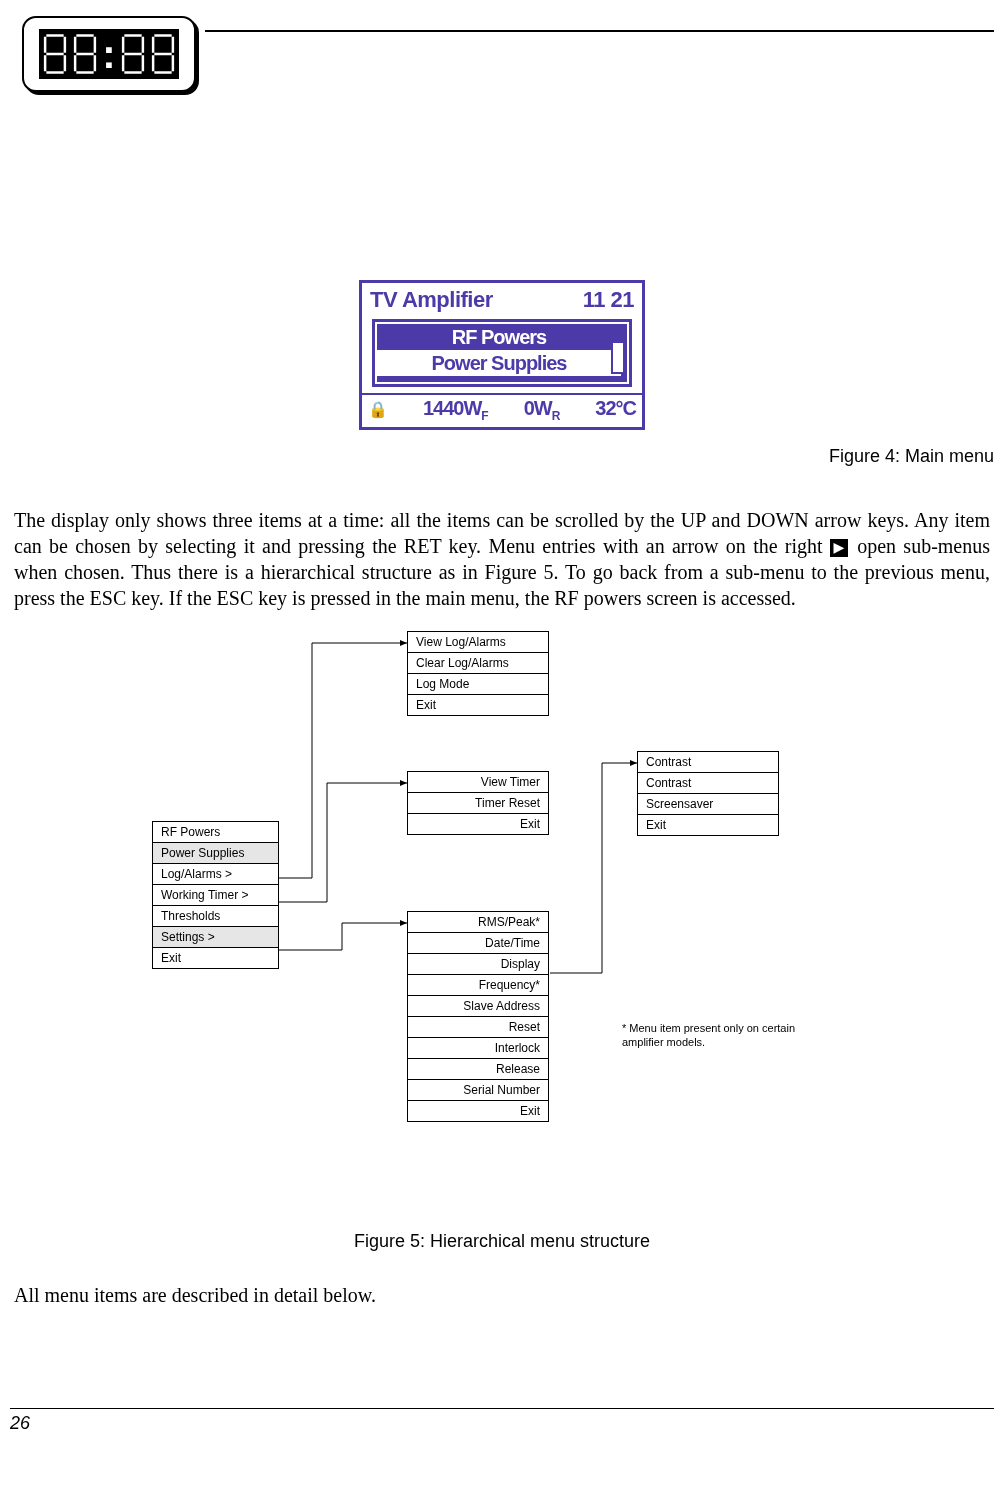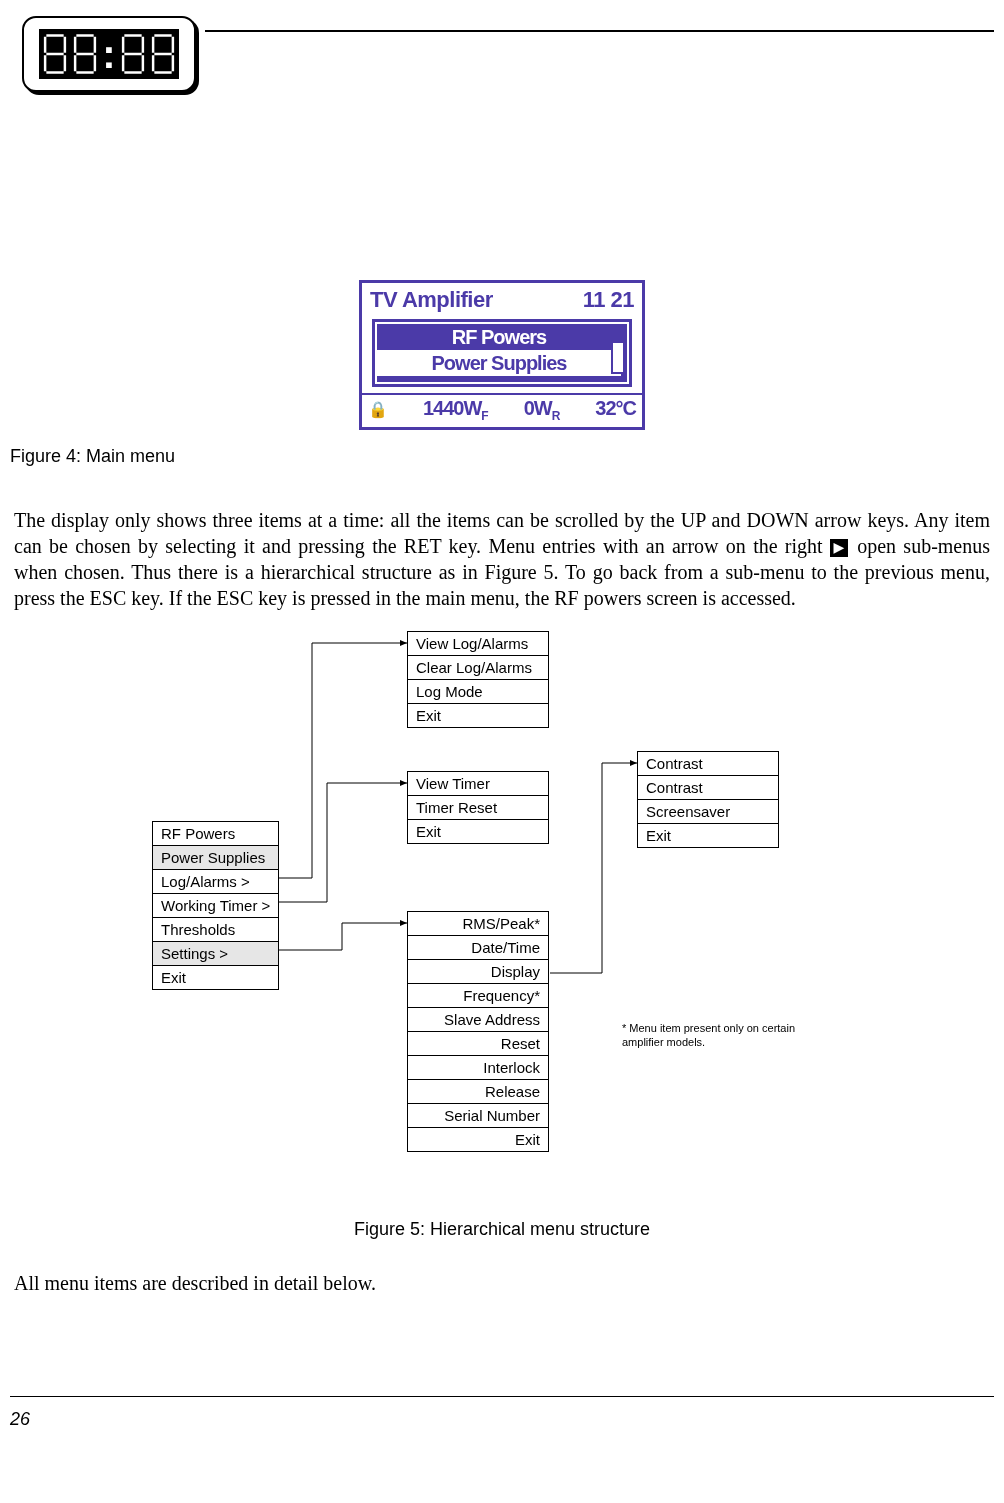--- a/index.html
+++ b/index.html
@@ -128,21 +128,21 @@
     font-weight: 900;
     font-size: 20px;
     border-top: 2px solid #4b3aa8;
     letter-spacing: -1px;
   }
   .lcd-footer .lock {
     font-size: 16px;
   }
   .sub { font-size: 12px; vertical-align: sub; }
   .fig-caption {
-    text-align: left;
+    text-align: right;
     font-size: 18px;
     margin-top: 16px;
     margin-bottom: 40px;
   }
   .body-text {
     font-family: 'Times New Roman', Times, serif;
     font-size: 20px;
     line-height: 1.3;
     text-align: justify;
     margin: 7px 4px 20px 4px;
@@ -162,21 +162,21 @@
   .hier-wrap {
     position: relative;
     height: 580px;
     margin: 0 auto;
     width: 780px;
   }
   .menu-box {
     position: absolute;
     border: 1px solid #000;
     background: #fff;
-    font-size: 15px;
+    font-size: 12px;
   }
   .menu-row {
     border-bottom: 1px solid #000;
     padding: 3px 8px;
     white-space: nowrap;
   }
   .menu-row:last-child { border-bottom: none; }
   .menu-row.sel { background: #e6e6e6; }
   .note {
     position: absolute;
@@ -188,28 +188,28 @@
     position: absolute;
     top: 0;
     left: 0;
     width: 780px;
     height: 580px;
     pointer-events: none;
   }
   .fig5-caption {
     text-align: center;
     font-size: 18px;
-    margin-top: 8px;
+    margin-top: 20px;
     margin-bottom: 30px;
   }
   .page-num {
     font-style: italic;
     font-size: 18px;
     margin-top: 100px;
-    padding-top: 12px;
+    padding-top: 4px;
     border-top: 1px solid #000;
   }
 </style>
 </head>
 <body>
 
 <div class="page">
   <div style="position:relative; height:80px;">
     <div class="clock-icon">
       <div class="clock-inner">
@@ -295,21 +295,21 @@
       <div class="menu-row">Exit</div>
     </div>
 
     <div class="menu-box" style="left:295px; top:0px; width:140px;">
       <div class="menu-row">View Log/Alarms</div>
       <div class="menu-row">Clear Log/Alarms</div>
       <div class="menu-row">Log Mode</div>
       <div class="menu-row">Exit</div>
     </div>
 
-    <div class="menu-box" style="left:295px; top:140px; width:140px;">
+    <div class="menu-box" style="left:295px; top:140px; width:140px;text-align:right;">
       <div class="menu-row">View Timer</div>
       <div class="menu-row">Timer Reset</div>
       <div class="menu-row">Exit</div>
     </div>
 
     <div class="menu-box" style="left:295px; top:280px; width:140px;text-align:right;">
       <div class="menu-row">RMS/Peak*</div>
       <div class="menu-row">Date/Time</div>
       <div class="menu-row">Display</div>
       <div class="menu-row">Frequency*</div>

